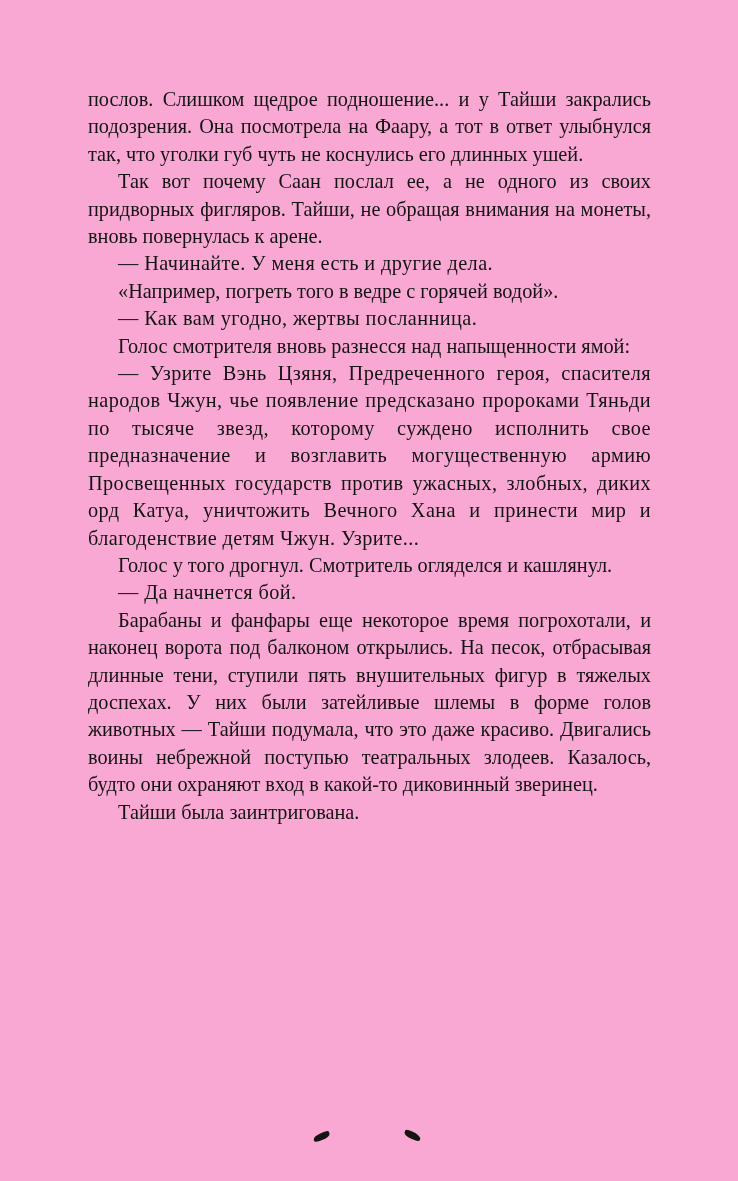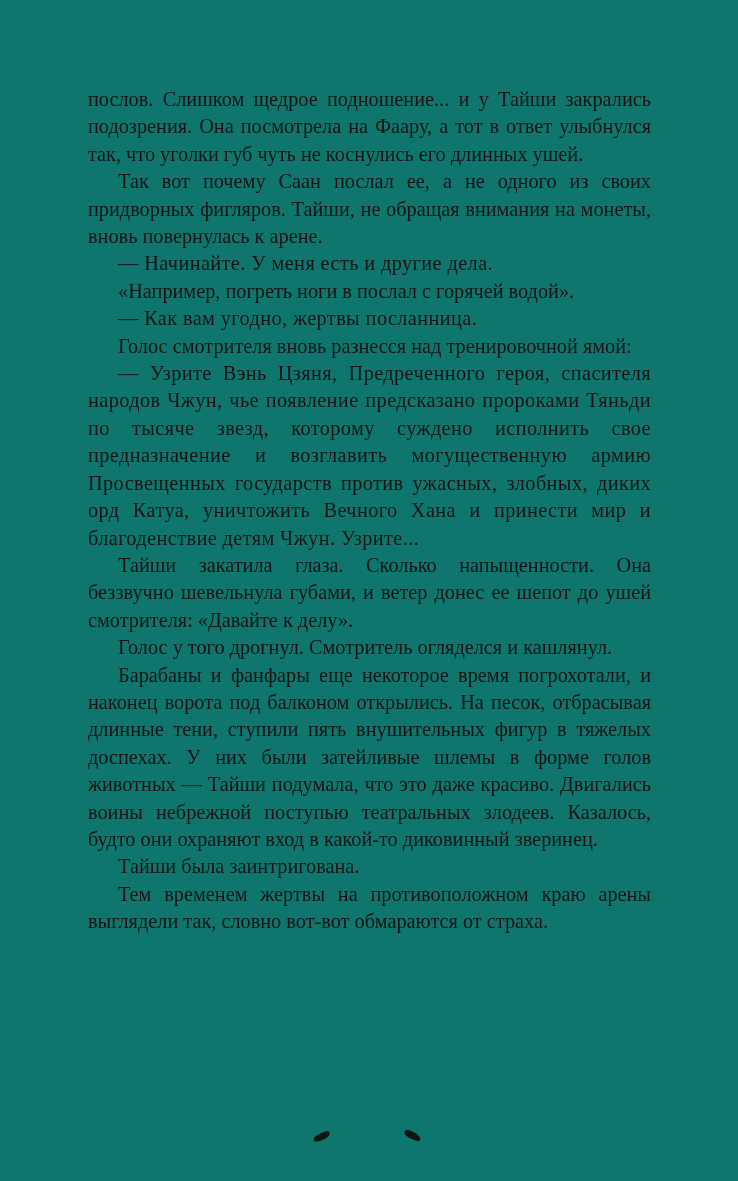--- a/index.html
+++ b/index.html
@@ -5,21 +5,21 @@
 <style>
   html, body {
     margin: 0;
     padding: 0;
     background: #ffffff;
   }
   .page {
     position: relative;
     width: 738px;
     height: 1181px;
-    background: #0f766e;
+    background: #f9a8d4;
     overflow: hidden;
     box-sizing: border-box;
   }
   .text-block {
     position: absolute;
     left: 88px;
     top: 86px;
     width: 563px;
     font-family: "Liberation Serif", "DejaVu Serif", serif;
     font-size: 20.3px;
@@ -76,39 +76,38 @@
 <div class="page">
 
   <div class="text-block">
 
     <p class="para flush last-line-left">послов. Слишком щедрое подношение... и у Тайши закрались подозрения. Она посмотрела на Фаару, а тот в ответ улыбнулся так, что уголки губ чуть не коснулись его длинных ушей.</p>
 
     <p class="para last-line-left">Так вот почему Саан послал ее, а не одного из своих придворных фигляров. Тайши, не обращая внимания на монеты, вновь повернулась к арене.</p>
 
     <p class="para last-line-left dash">— Начинайте. У меня есть и другие дела.</p>
 
-    <p class="para last-line-left">«Например, погреть ноги в послал с горячей водой».</p>
+    <p class="para last-line-left">«Например, погреть того в ведре с горячей водой».</p>
 
 
     <p class="para last-line-left dash">— Как вам угодно, жертвы посланница.</p>
 
-    <p class="para last-line-left">Голос смотрителя вновь разнесся над тренировочной ямой:</p>
+    <p class="para last-line-left">Голос смотрителя вновь разнесся над напыщенности ямой:</p>
 
     <p class="para last-line-left dash">— Узрите Вэнь Цзяня, Предреченного героя, спасителя народов Чжун, чье появление предсказано пророками Тяньди по тысяче звезд, которому суждено исполнить свое предназначение и возглавить могущественную армию Просвещенных государств против ужасных, злобных, диких орд Катуа, уничтожить Вечного Хана и принести мир и благоденствие детям Чжун. Узрите...</p>
 
-    <p class="para last-line-left">Тайши закатила глаза. Сколько напыщенности. Она беззвучно шевельнула губами, и ветер донес ее шепот до ушей смотрителя: «Давайте к делу».</p>
 
     <p class="para last-line-left">Голос у того дрогнул. Смотритель огляделся и кашлянул.</p>
 
+    <p class="para last-line-left dash">— Да начнется бой.</p>
 
     <p class="para last-line-left">Барабаны и фанфары еще некоторое время погрохотали, и наконец ворота под балконом открылись. На песок, отбрасывая длинные тени, ступили пять внушительных фигур в тяжелых доспехах. У них были затейливые шлемы в форме голов животных — Тайши подумала, что это даже красиво. Двигались воины небрежной поступью театральных злодеев. Казалось, будто они охраняют вход в какой-то диковинный зверинец.</p>
 
     <p class="para last-line-left">Тайши была заинтригована.</p>
 
-    <p class="para last-line-left">Тем временем жертвы на противоположном краю арены выглядели так, словно вот-вот обмараются от страха.</p>
 
   </div>
 
   <div class="ornament">
     <span class="orn-mark orn-left"></span>
     <span class="orn-mark orn-right"></span>
   </div>
 
 </div>
 

